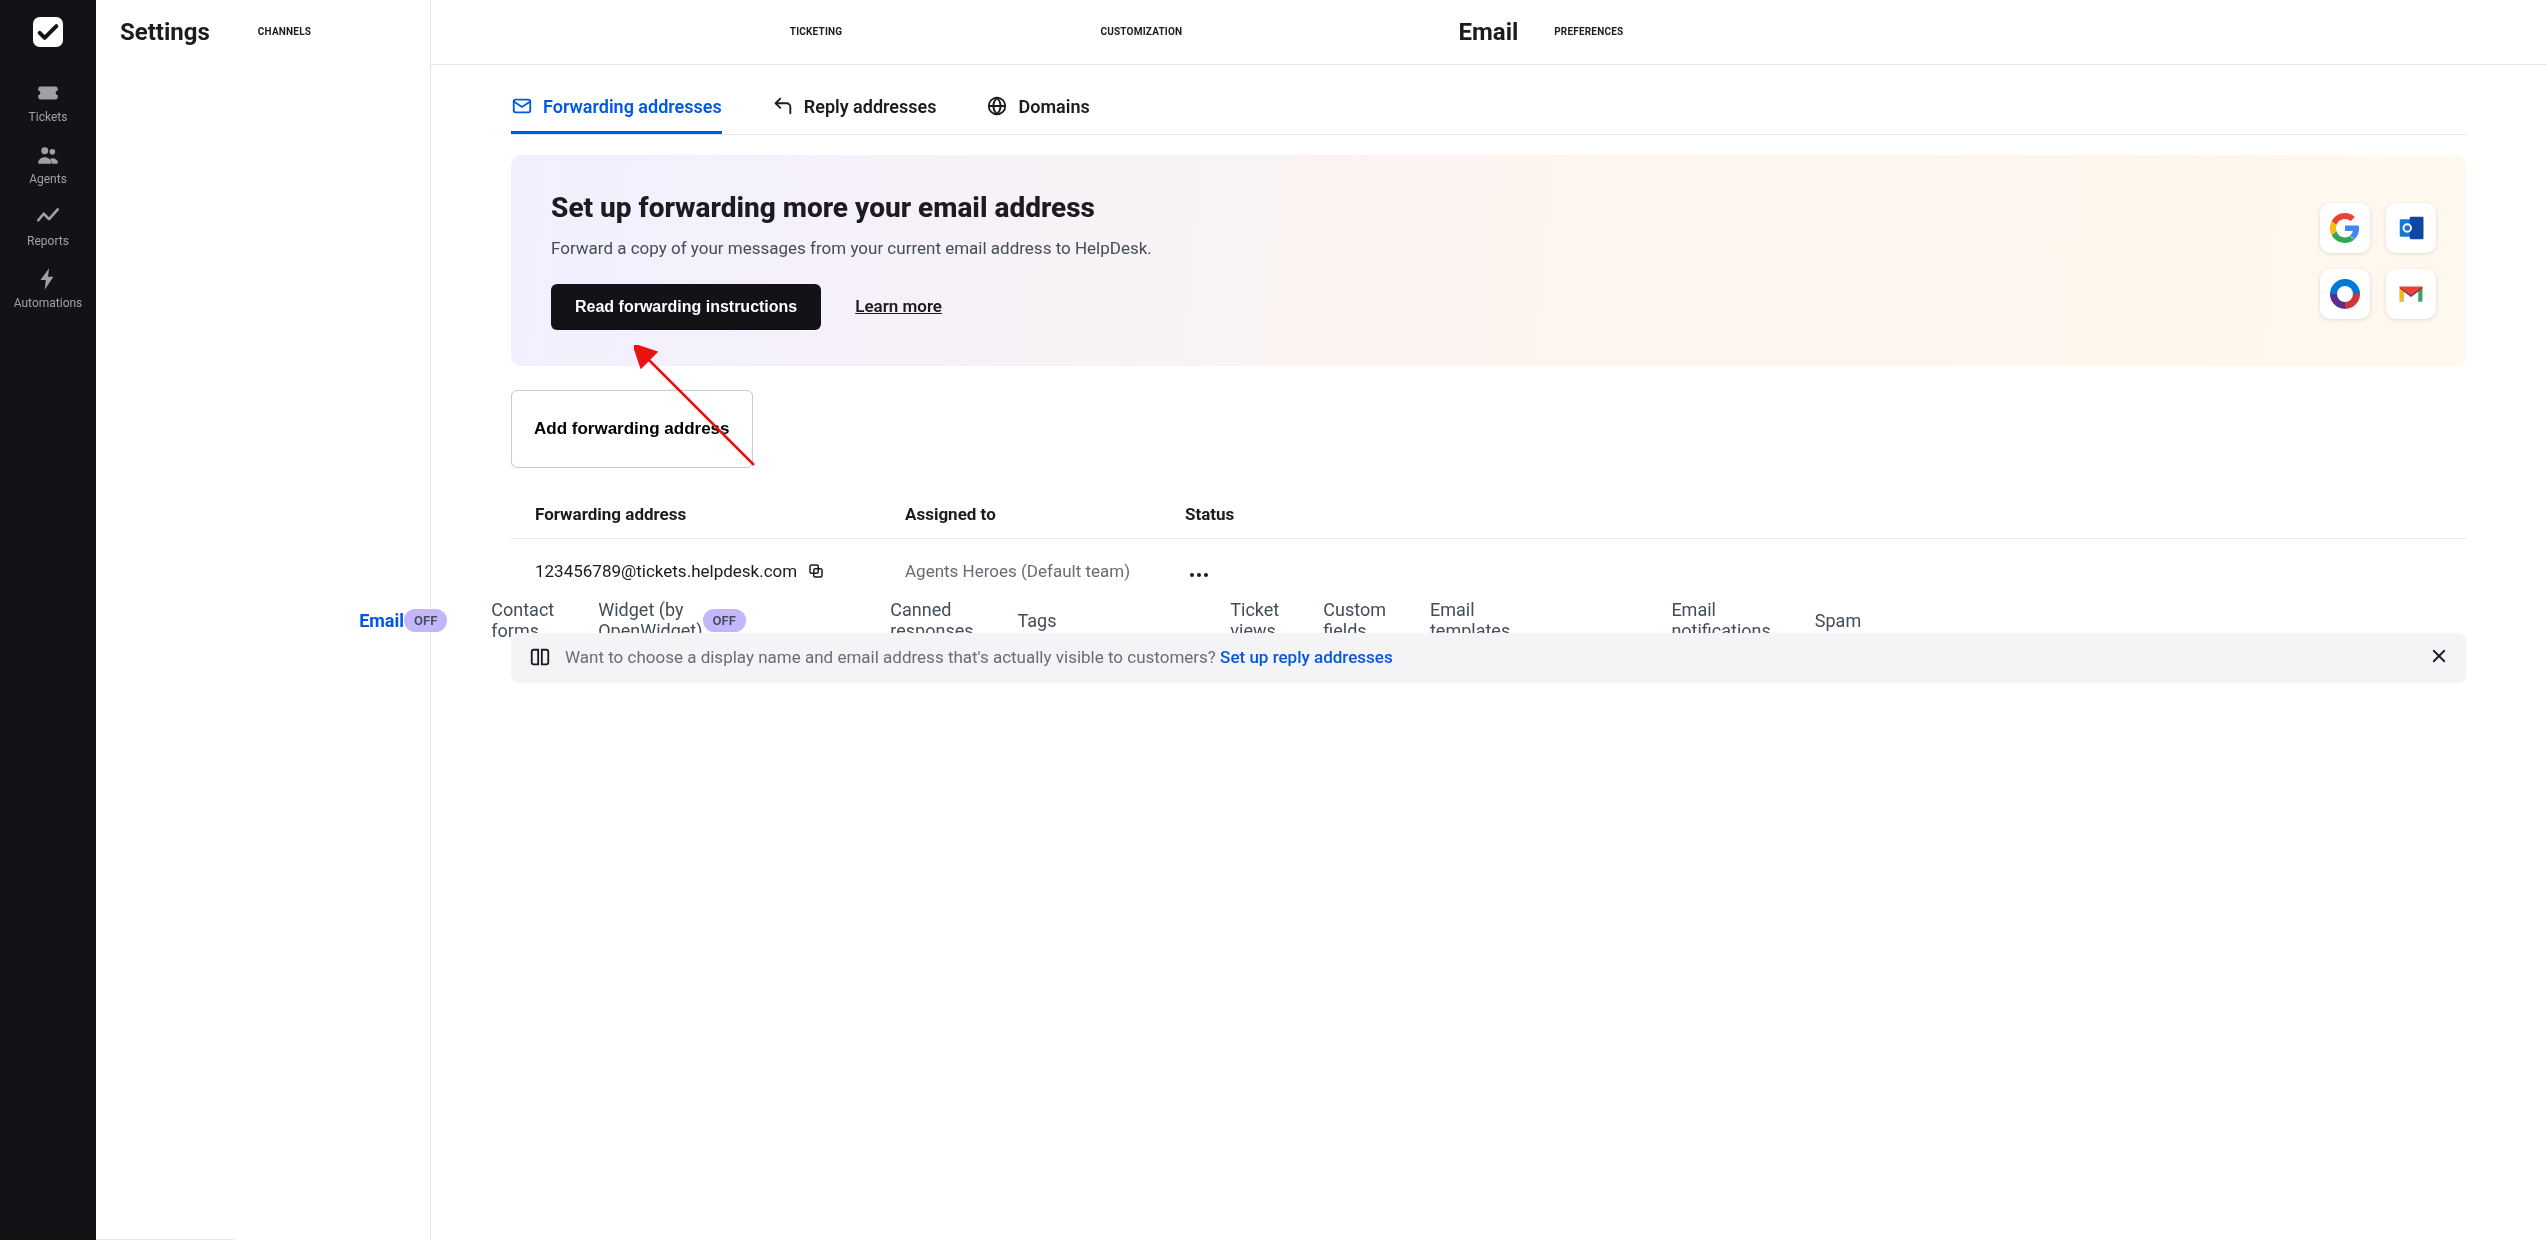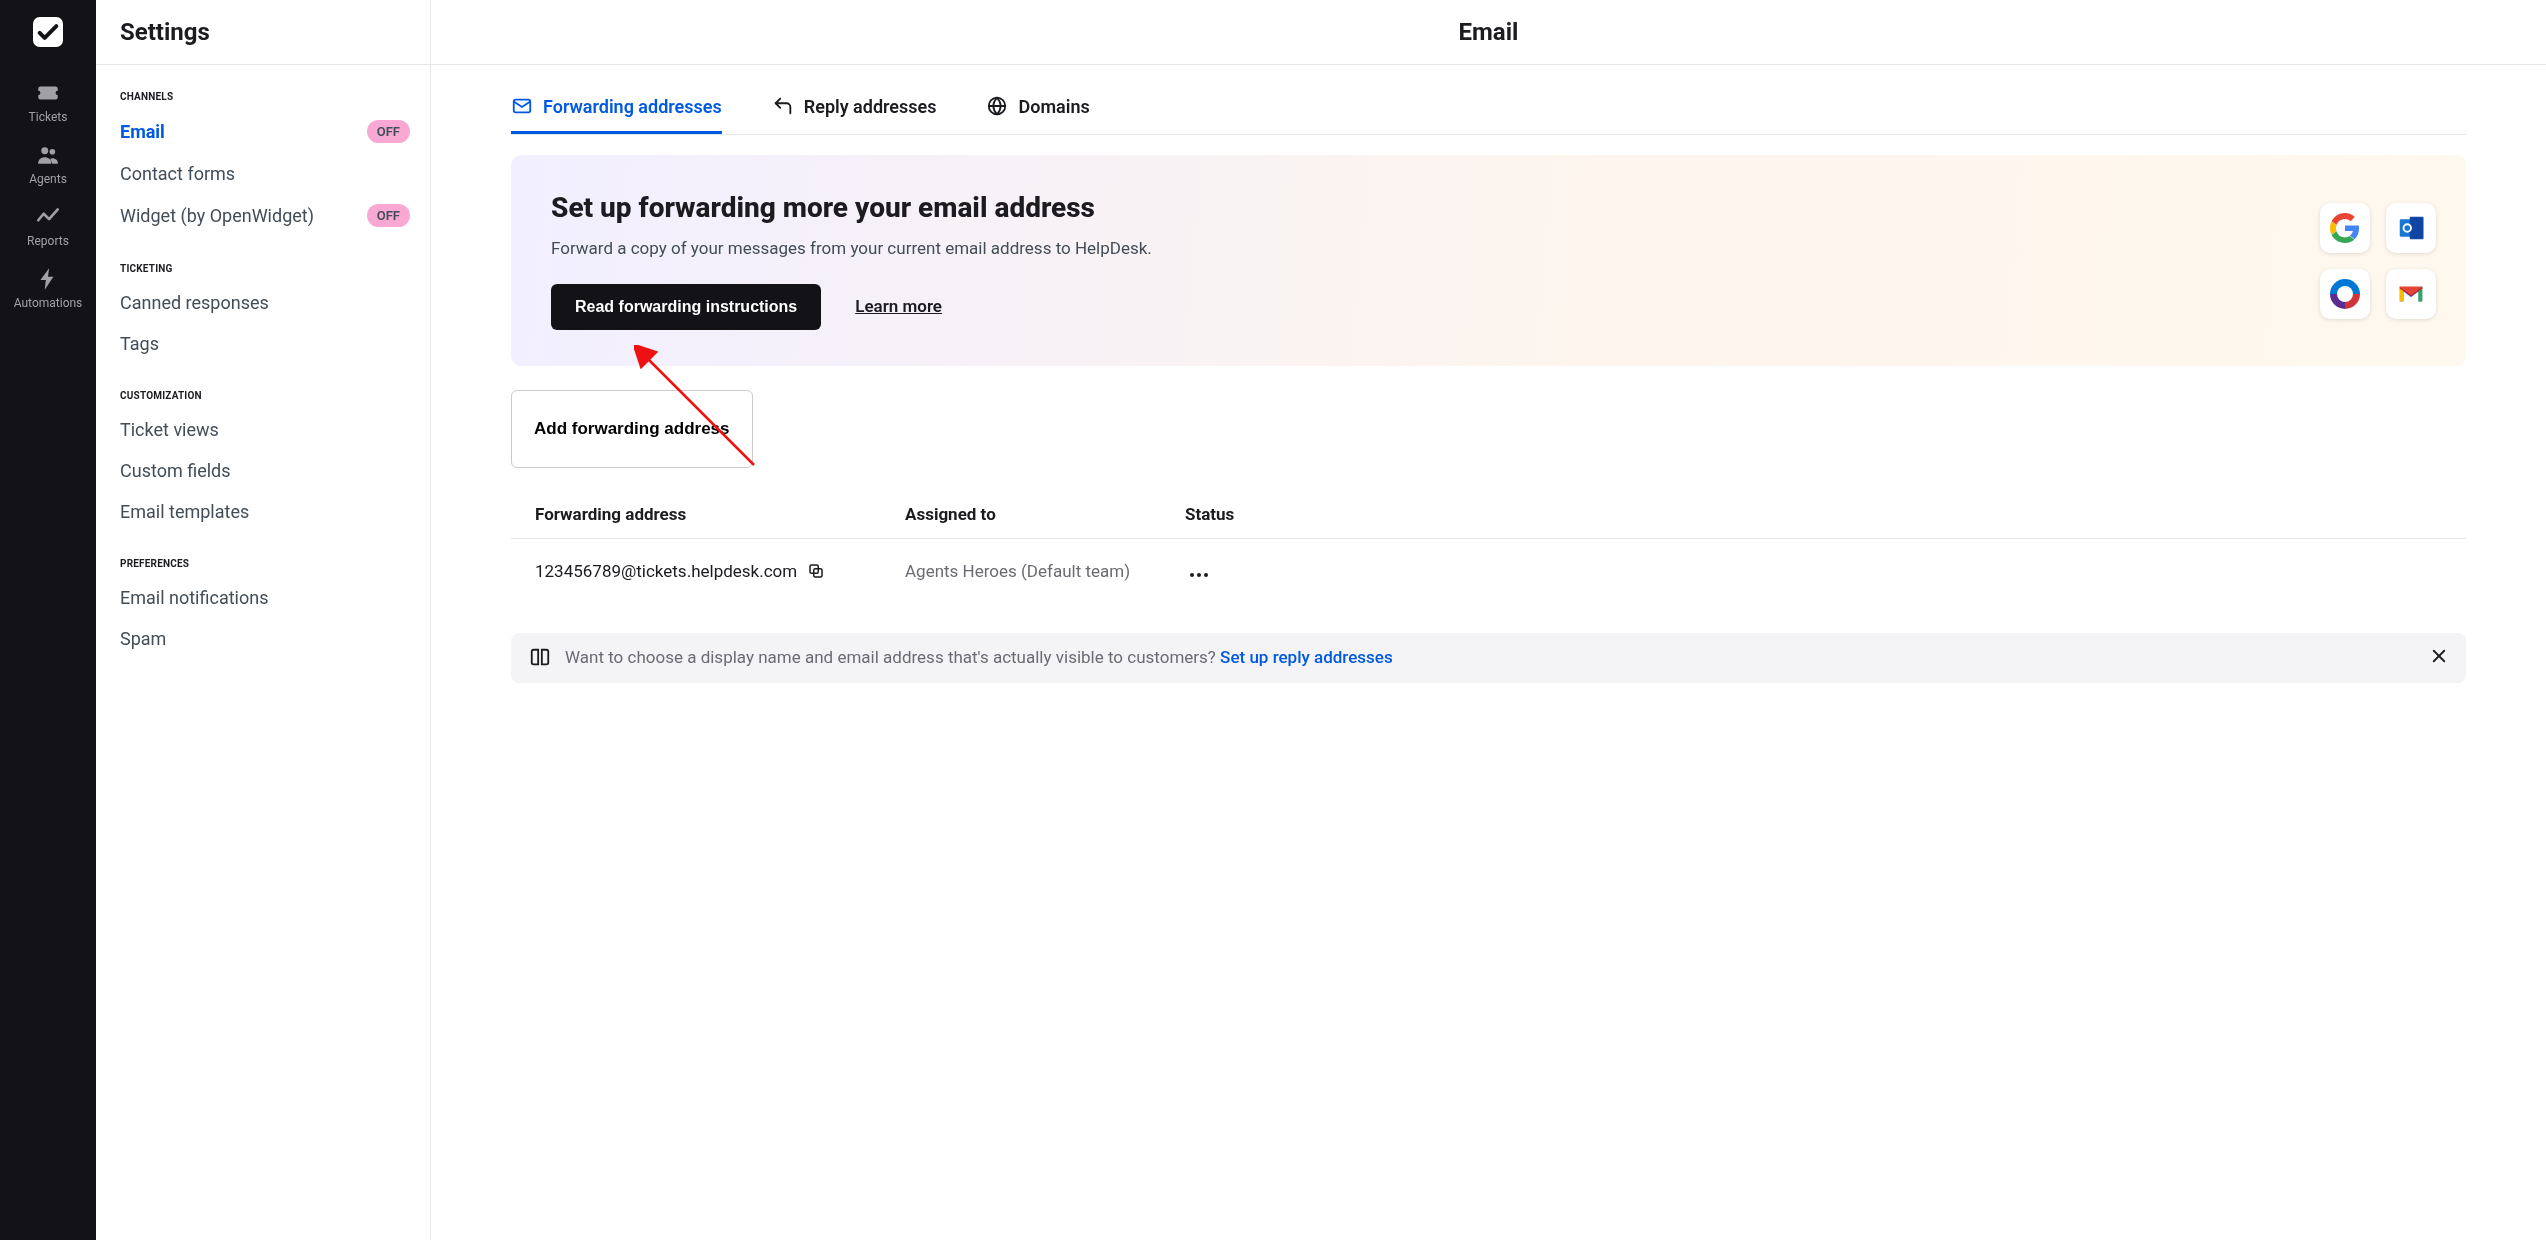--- a/index.html
+++ b/index.html
@@ -7,27 +7,27 @@
   .app { display: flex; height: 100vh; }
 
   
   .rail { width: 96px; background: #131317; display: flex; flex-direction: column; align-items: center; padding-top: 12px; color: #a0a0a6; }
   .rail-logo { width: 40px; height: 40px; display:flex; align-items:center; justify-content:center; margin-bottom: 18px; color: #fff; }
   .rail-item { width: 100%; display: flex; flex-direction: column; align-items: center; padding: 10px 0 8px; font-size: 12px; cursor: pointer; color: #a0a0a6; }
   .rail-item svg { width: 26px; height: 26px; }
   .rail-item span { margin-top: 4px; font-size: 12px; }
 
   
-  .sidebar { width: 335px; border-right: 1px solid #e6e6e9; display:flex; flex-direction:column; }
+  .sidebar { width: 335px; border-right: 1px solid #e6e6e9; display:flex; flex-direction:row; }
   .sidebar-header { padding: 18px 24px; border-bottom: 1px solid #e6e6e9; }
   .sidebar-title { font-size: 24px; font-weight: 700; }
   .section-label { font-size: 10px; font-weight: 700; color: #1b1b20; letter-spacing: 0.02em; padding: 26px 24px 8px; }
   .nav-item { display: flex; align-items: center; justify-content: space-between; padding: 10px 20px 10px 24px; font-size: 18px; color: #424d57; cursor: pointer; }
   .nav-item.active { color: #0059e1; font-weight: 700; }
-  .badge-off { background: #f9a8d4; color: #424d57; font-size: 13px; font-weight: 600; padding: 4px 10px; border-radius: 999px; }
+  .badge-off { background: #c4b5fd; color: #424d57; font-size: 13px; font-weight: 600; padding: 4px 10px; border-radius: 999px; }
 
   
   .main { flex: 1; display:flex; flex-direction:column; overflow:auto; }
   .main-header { text-align: center; padding: 18px 0; border-bottom: 1px solid #e6e6e9; font-size: 24px; font-weight: 700; }
   .content { padding: 30px 80px 40px; position: relative; }
 
   
   .tabs { display: flex; gap: 50px; border-bottom: 1px solid #e6e6e9; }
   .tab { display:flex; align-items:center; gap:10px; padding: 0 0 14px; font-size: 18px; font-weight: 600; color: #1b1b20; cursor: pointer; border-bottom: 3px solid transparent; }
   .tab.active { color: #0059e1; border-bottom-color: #0059e1; }

